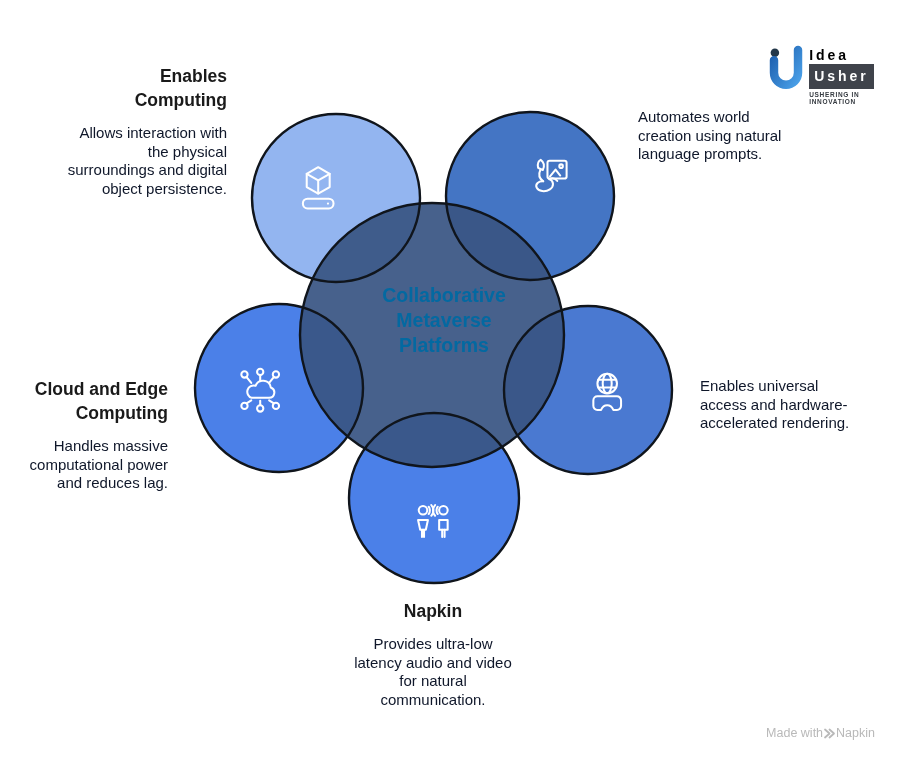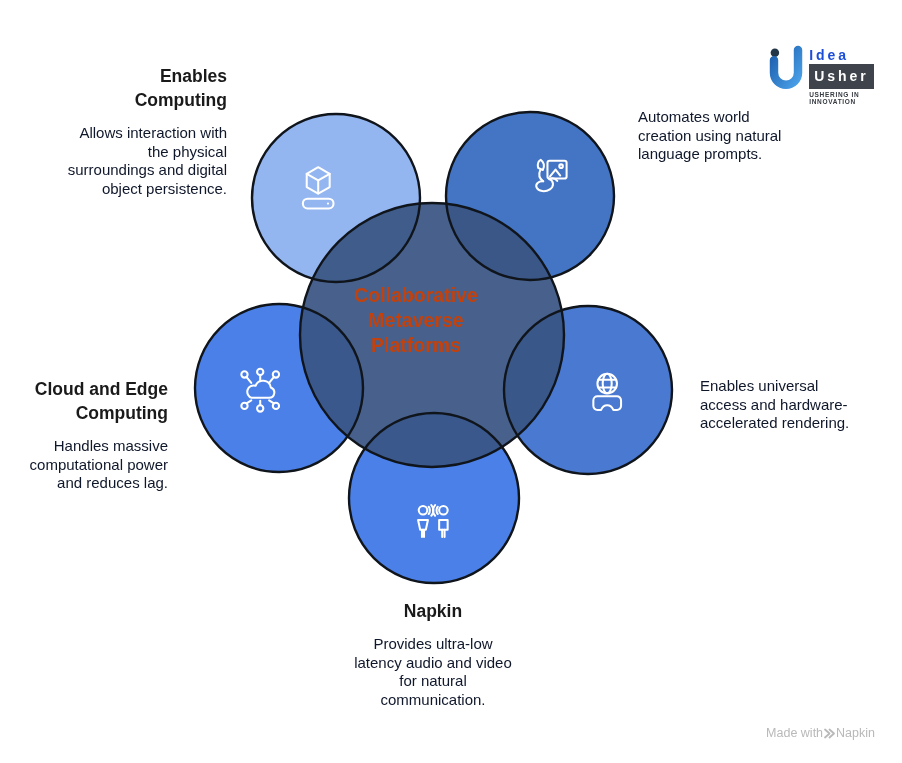--- a/index.html
+++ b/index.html
@@ -24,30 +24,30 @@
   .align-left  { text-align:left; }
   .align-center{ text-align:center; }
 
   #label-0 { right:675px; top:64px; }
   #label-1 { left:638px; top:108px; }
   #label-2 { right:734px; top:377px; }
   #label-3 { left:700px; top:377px; }
   #label-4 { left:433px; top:599px; transform:translateX(-50%); }
 
   .center-label {
-    position:absolute; left:416px; top:283px; transform:translateX(-50%);
-    color:#c2410c; font-size:19.5px; font-weight:bold; line-height:25px;
+    position:absolute; left:444px; top:283px; transform:translateX(-50%);
+    color:#0369a1; font-size:19.5px; font-weight:bold; line-height:25px;
     text-align:center; white-space:pre-line; z-index:5;
   }
 
   .logo { position:absolute; left:766px; top:44px; display:flex; align-items:flex-start; z-index:6; }
   .logo-mark { margin-right:4px; }
   .logo-text { display:flex; flex-direction:column; align-items:flex-start; padding-top:3px; }
   .logo-idea {
-    color:#1d4ed8; font-size:14px; font-weight:bold; letter-spacing:3px; line-height:16px;
+    color:#000000; font-size:14px; font-weight:bold; letter-spacing:3px; line-height:16px;
   }
   .logo-usher {
     background:#3f434b; color:#ffffff; font-size:14px; font-weight:bold;
     letter-spacing:3px; line-height:17px; padding:4px 5px; margin-top:1px;
   }
   .logo-tagline {
     margin-top:2px; font-size:6.5px; font-weight:bold; color:#353a40; letter-spacing:0.7px;
   }
 
   .napkin {

